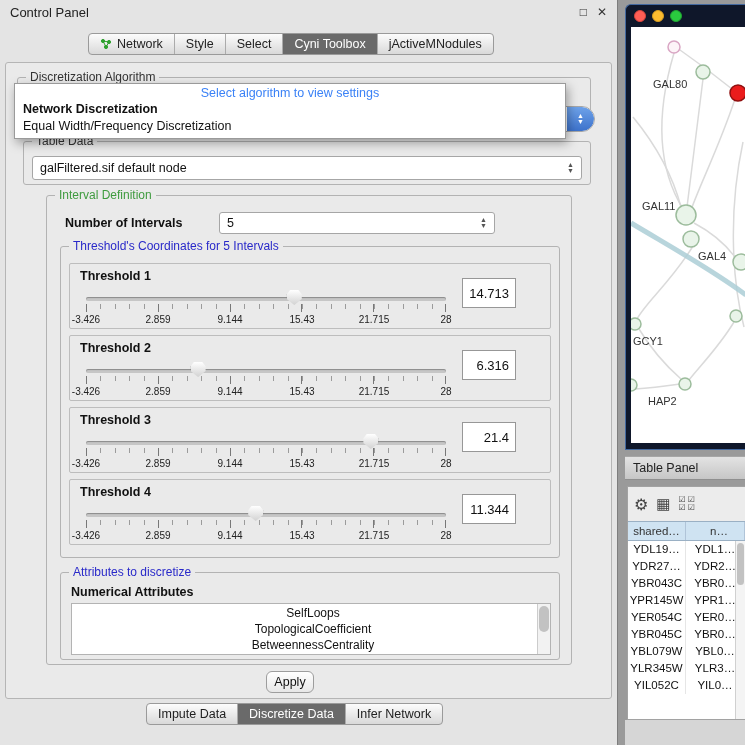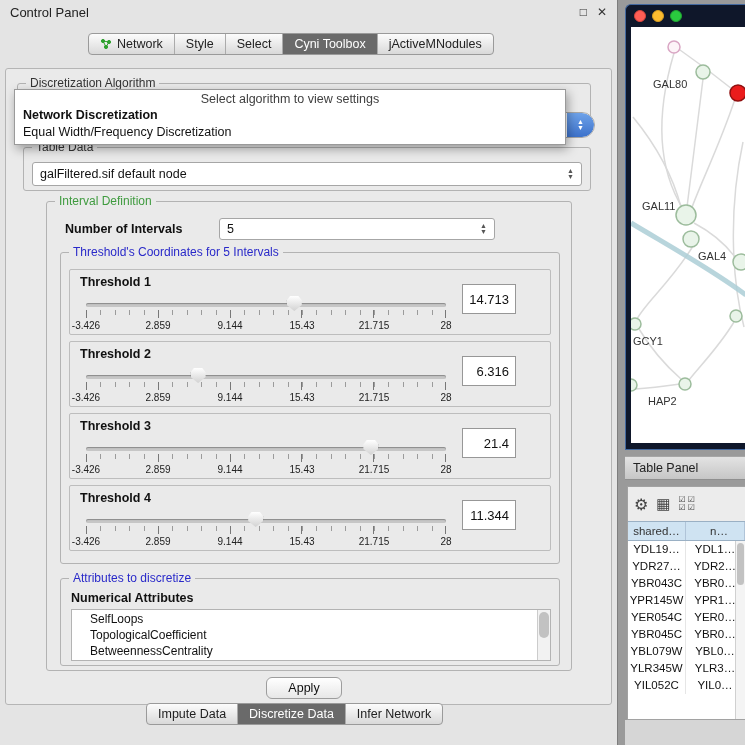--- a/index.html
+++ b/index.html
@@ -14,21 +14,21 @@
   .win-icons span { cursor:default; }
 
   .tabbar { position:absolute; display:flex; height:22px; border:1px solid #9a9a9a; border-radius:4px;
     background:linear-gradient(#fcfcfc,#d9d9d9); font-size:12.5px; color:#222; overflow:hidden; }
   .tabbar.top { left:88px; top:33px; }
   .tabbar.bottom { left:146px; top:703px; }
   .tab { display:flex; align-items:center; gap:5px; padding:0 11px; border-right:1px solid #ababab; white-space:nowrap; }
   .tab:last-child { border-right:none; }
   .tab.active { background:#6a6a6a; color:#fff; }
 
-  .main-panel { position:absolute; left:5px; top:68px; width:607px; height:637px;
+  .main-panel { position:absolute; left:5px; top:62px; width:607px; height:637px;
     border:1px solid #b5b5b5; border-radius:3px; background:#eaeaea; }
 
   .groupbox { position:absolute; border:1px solid #b3b3b3; border-radius:3px; }
   .group-label { position:absolute; top:-8px; left:8px; background:#eaeaea; padding:0 4px;
     font-size:12px; color:#333; white-space:nowrap; }
   .group-label.green { color:#3f9b3f; }
   .group-label.blue { color:#2929c9; }
 
   .combo { position:absolute; background:#fff; border:1px solid #a6a6a6; border-radius:3px;
     display:flex; align-items:center; font-size:12.5px; color:#111; padding:0 7px; }
@@ -37,21 +37,21 @@
 
   
   .algo-combo { left:17px; top:28px; width:560px; height:26px; border-radius:13px; padding:0; overflow:hidden; }
   .algo-cap { position:absolute; right:0; top:0; width:27px; height:100%;
     background:linear-gradient(#6ea2e9,#3d72cb); border-radius:0 13px 13px 0;
     display:flex; flex-direction:column; align-items:center; justify-content:center; line-height:6px; }
   .algo-cap span { font-size:7px; color:#fff; }
 
   .popup { position:absolute; left:8px; top:20px; width:552px; background:#fff;
     border:1px solid #9a9a9a; box-shadow:2px 4px 10px rgba(0,0,0,.35); z-index:6; padding:1px 0 3px; }
-  .popup-placeholder { text-align:center; color:#404040; font-size:12.5px; line-height:16px; }
+  .popup-placeholder { text-align:center; color:#3b82f6; font-size:12.5px; line-height:16px; }
   .popup-item { font-size:12.5px; color:#111; line-height:17px; padding:0 8px; }
   .popup-item.bold { font-weight:bold; }
 
   
   .threshold-panel { position:absolute; left:8px; width:482px; height:66px;
     border:1px solid #bdbdbd; border-radius:2px; background:#eaeaea; }
   .thr-label { position:absolute; left:10px; top:5px; font-weight:bold; font-size:12.5px; color:#111; }
   .slider { position:absolute; left:16px; top:26px; width:360px; height:38px; }
   .track { position:absolute; left:0; top:7px; width:100%; height:4px; background:#c6c6c6;
     border-radius:2px; box-shadow:inset 0 1px 1px rgba(0,0,0,.3); }
@@ -65,25 +65,25 @@
     clip-path:polygon(22% 0,78% 0,100% 28%,100% 60%,50% 100%,0 60%,0 28%);
     filter:drop-shadow(0 0 1px #777); }
   .value-box { position:absolute; right:34px; top:14px; width:54px; height:30px; background:#fff;
     border:1px solid #979797; font-size:13px; color:#111; display:flex; align-items:center;
     justify-content:flex-end; padding-right:6px; }
 
   .attr-heading { position:absolute; left:10px; top:12px; font-weight:bold; font-size:12.5px; color:#111; }
   .listbox { position:absolute; left:10px; top:30px; width:480px; height:52px; background:#fff;
     border:1px solid #b3b3b3; overflow:hidden; }
   .list-items { position:absolute; left:0; top:1px; right:14px; }
-  .list-item { font-size:12px; color:#111; line-height:16px; padding-left:18px; white-space:nowrap; }
+  .list-item { font-size:12px; color:#111; line-height:16px; padding-left:18px; white-space:nowrap;text-align:center; }
   .vscroll { position:absolute; right:0; top:0; bottom:0; width:13px; background:#f2f2f2; border-left:1px solid #ccc; }
   .vthumb { position:absolute; right:1px; top:2px; width:10px; height:26px; background:#c2c2c2; border-radius:5px; }
 
-  .apply-btn { position:absolute; left:260px; top:608px; width:76px; height:22px;
+  .apply-btn { position:absolute; left:260px; top:608px; width:48px; height:22px;
     border:1px solid #9d9d9d; border-radius:6px; background:linear-gradient(#ffffff,#e7e7e7);
     font-size:12.5px; color:#111; font-family:inherit; }
 
   .num-label { position:absolute; left:18px; top:20px; font-weight:bold; font-size:12.5px; color:#111; }
 
   
   .right-col-bg { position:absolute; left:618px; top:0; width:127px; height:745px; background:#9a9a9a; }
   .net-window { position:absolute; left:625px; top:4px; width:120px; height:446px;
     background:#0f172a; border:1px solid #44699f; border-right:none; border-radius:6px 0 0 0; }
   .traffic { position:absolute; left:8px; top:5px; display:flex; gap:6px; }

